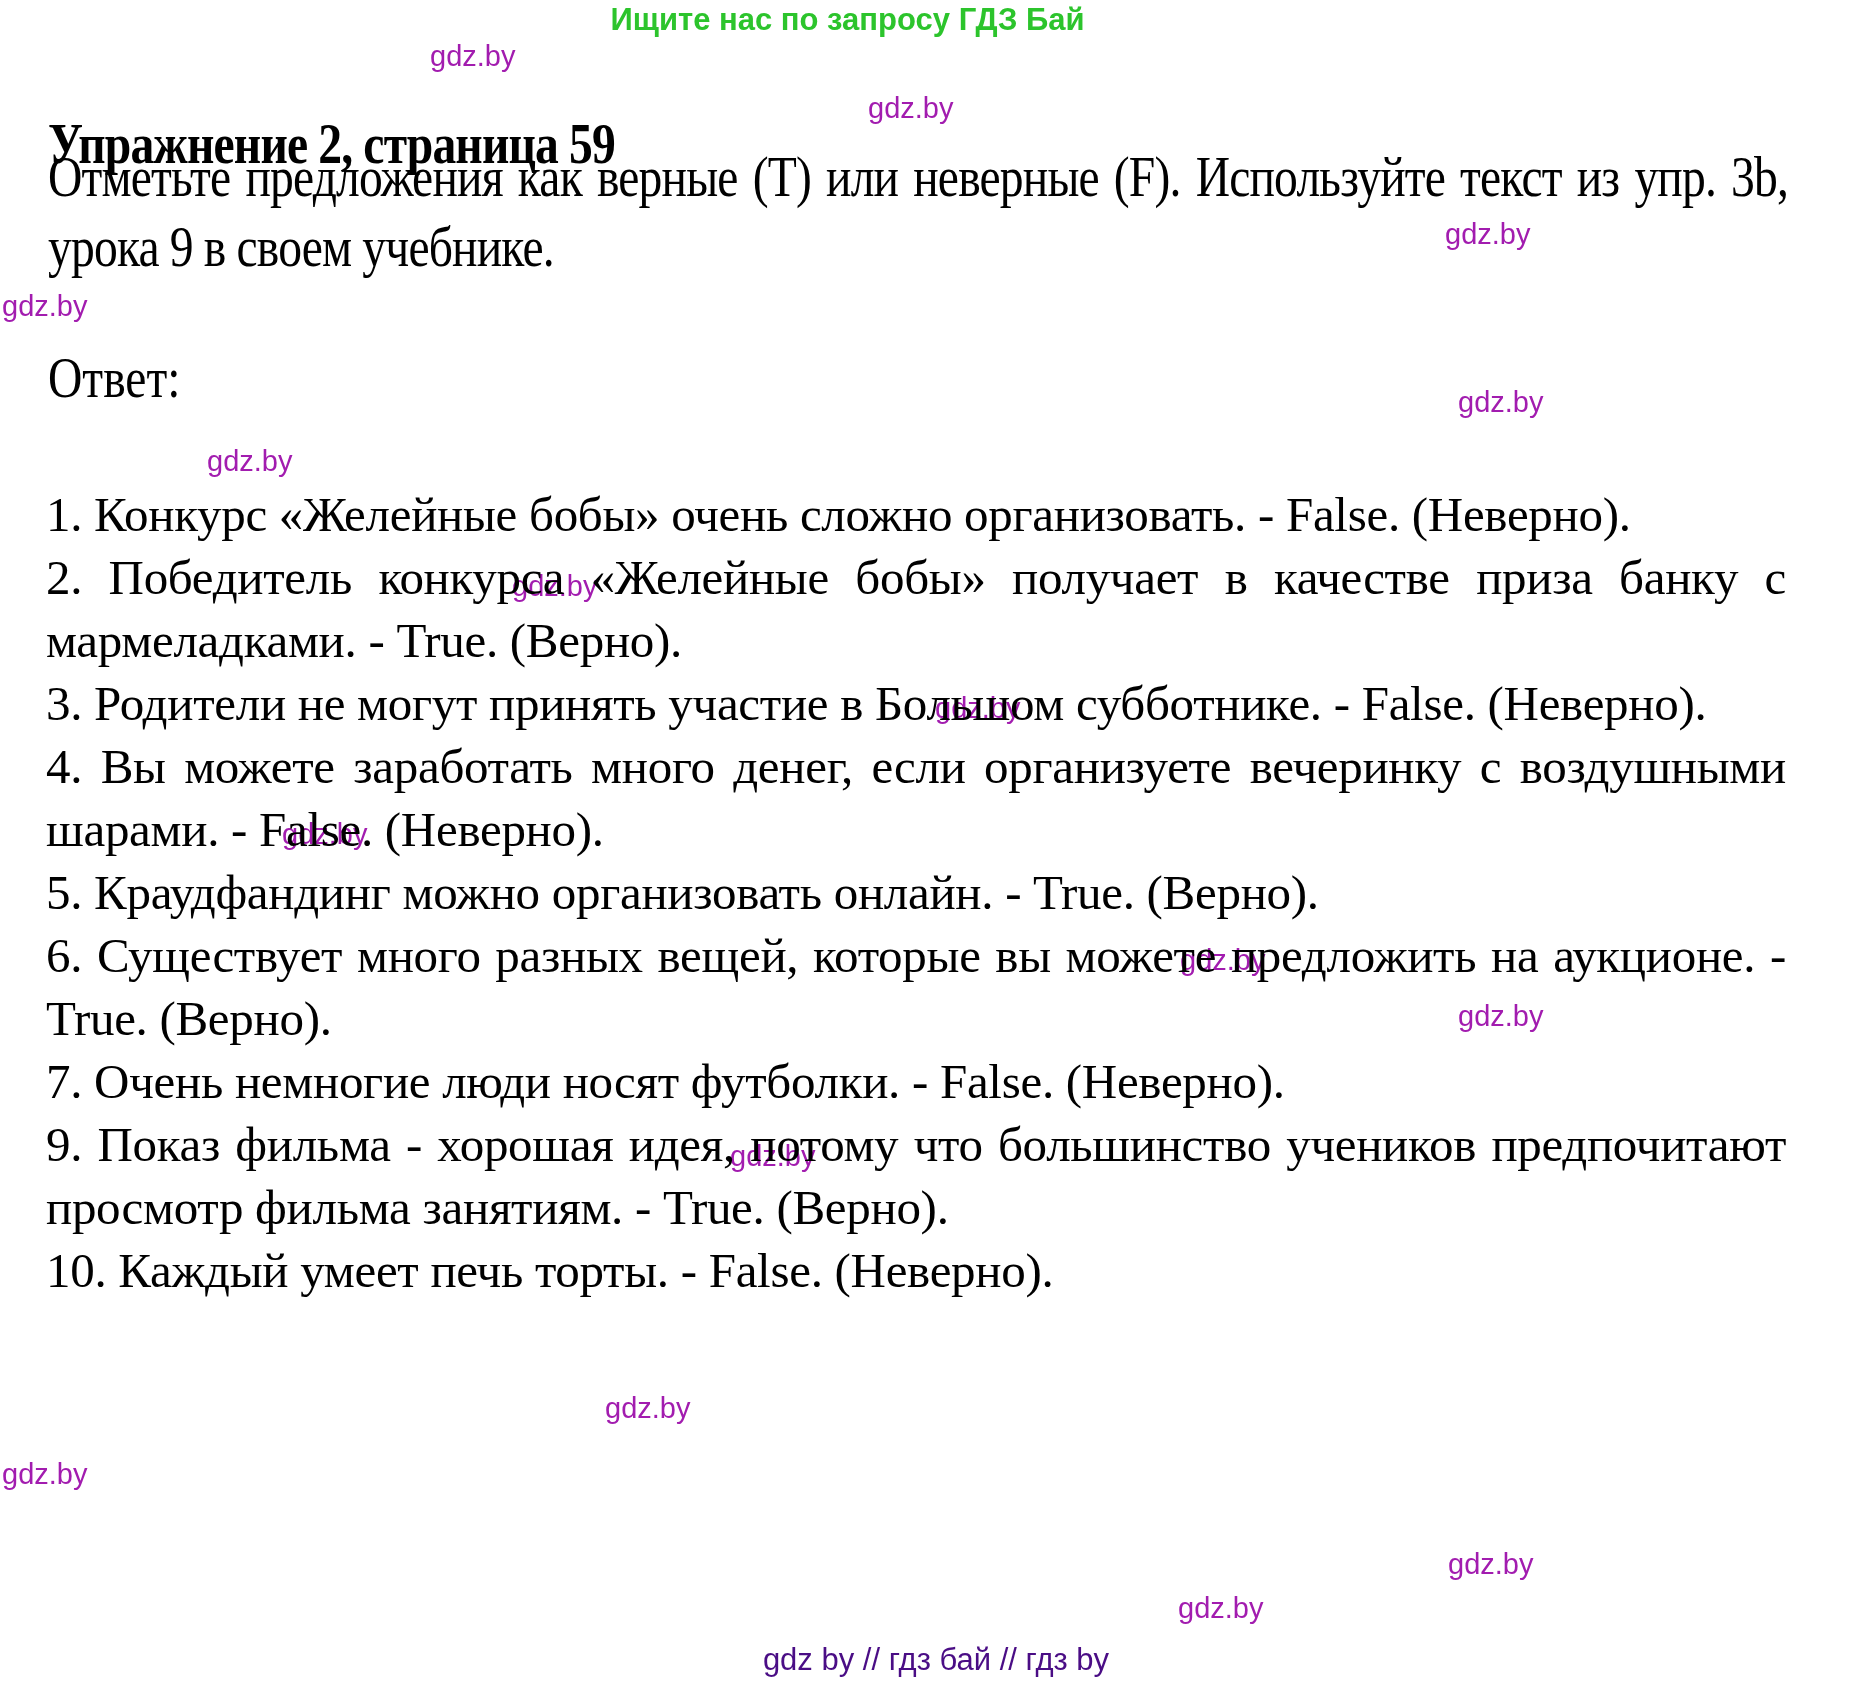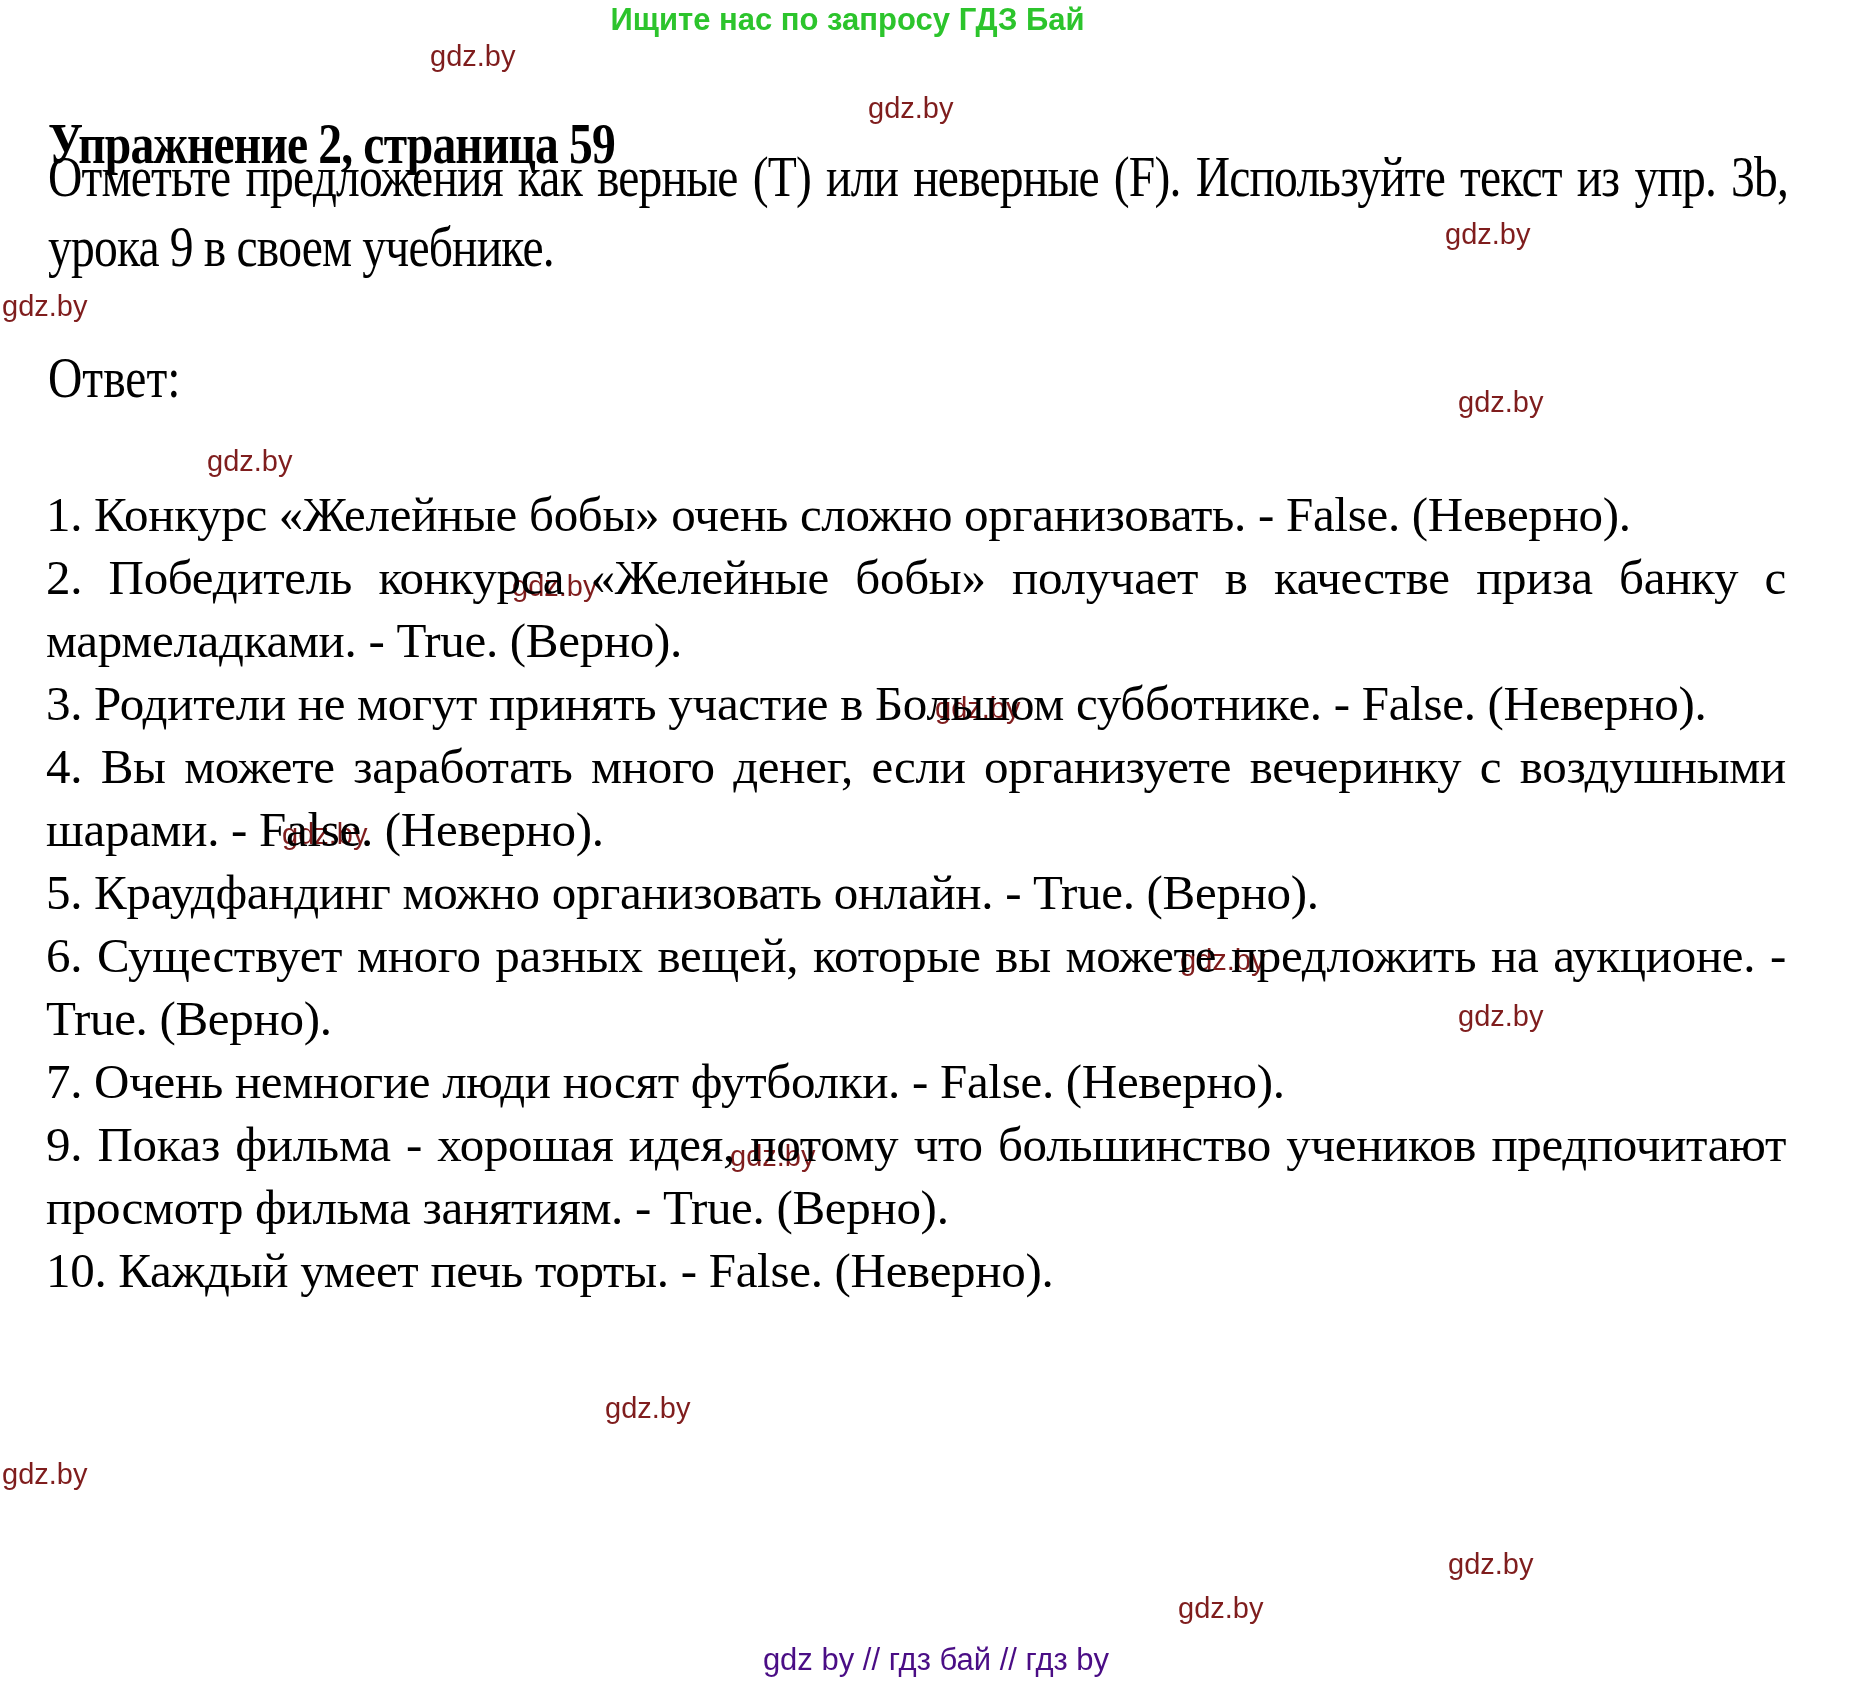--- a/index.html
+++ b/index.html
@@ -50,21 +50,21 @@
     font-size:49px;
     line-height:63px;
     text-align:justify;
     letter-spacing:-0.3px;
   }
   .answers p{margin:0;padding:0;}
   .wm{
     position:absolute;
     font-family:"Liberation Sans", sans-serif;
     font-size:29px;
-    color:#7f1d1d;
+    color:#a21caf;
     white-space:nowrap;
   }
   .footer-links{
     position:absolute;left:0;top:1642px;width:1872px;
     text-align:center;
     font-family:"Liberation Sans", sans-serif;
     font-size:31px;
     color:#4a0d85;
   }
 </style>

